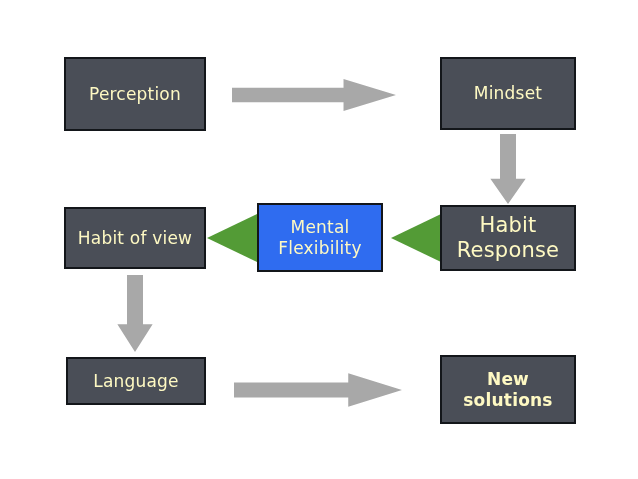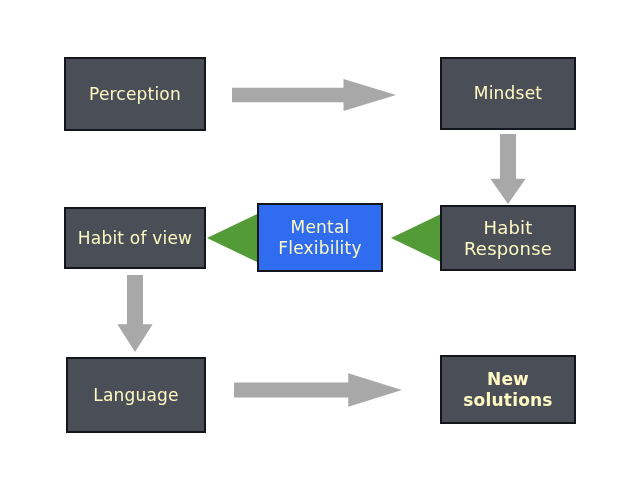--- a/index.html
+++ b/index.html
@@ -83,28 +83,28 @@
 
   <div class="arrow-green-left" style="left:207px; top:214px; width:50px; height:48px;"></div>
 
   <div class="node node-blue" style="left:257px; top:203px; width:126px; height:69px; font-size:17px;">
     <span class="node-label">Mental
 Flexibility</span>
   </div>
 
   <div class="arrow-green-left" style="left:391px; top:214px; width:50px; height:48px;"></div>
 
-  <div class="node node-dark" style="left:440px; top:205px; width:136px; height:66px; font-size:18px;">
+  <div class="node node-dark" style="left:440px; top:205px; width:136px; height:66px; font-size:21px;">
     <span class="node-label">Habit
 Response</span>
   </div>
 
   <div class="arrow-gray-down" style="left:114px; top:275px; width:42px; height:77px;"></div>
 
-  <div class="node node-dark" style="left:66px; top:357px; width:140px; height:76px; font-size:17px;">
+  <div class="node node-dark" style="left:66px; top:357px; width:140px; height:48px; font-size:17px;">
     <span class="node-label">Language</span>
   </div>
 
   <div class="arrow-gray-right" style="left:234px; top:370px; width:168px; height:40px;"></div>
 
   <div class="node node-dark" style="left:440px; top:355px; width:136px; height:69px; font-size:17px;font-weight:bold;">
     <span class="node-label">New
 solutions</span>
   </div>
 

